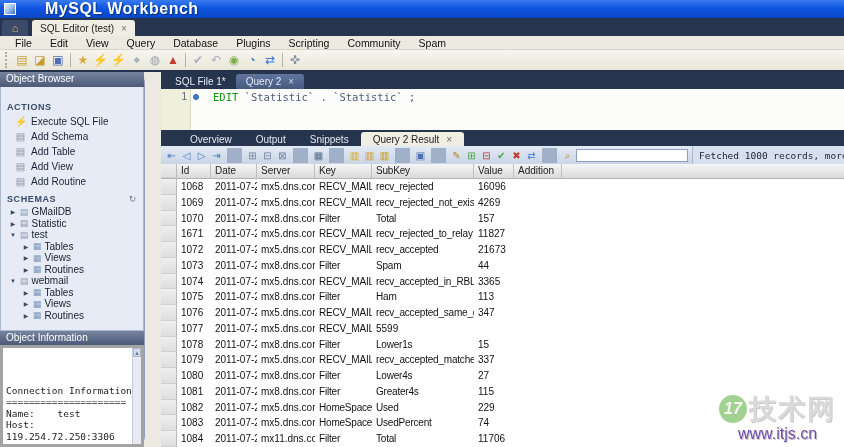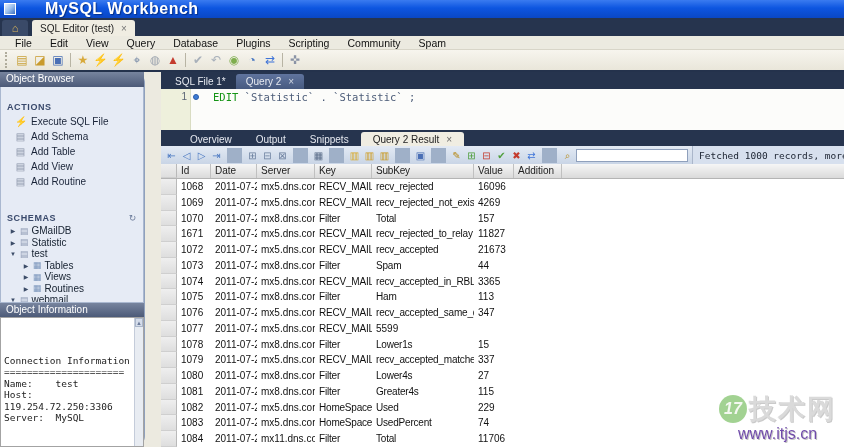--- a/index.html
+++ b/index.html
@@ -43,21 +43,21 @@
   .action-item .a-icon { font-size:10px; width:11px; text-align:center; }
   .action-item.bolt .a-icon { color:#d89a10; }
   .action-item.page .a-icon { color:#8a94a8; }
   .tree { padding-left:4px; }
   .tree-item { height:11.5px; display:flex; align-items:center; gap:3px; font-size:10px; color:#15202f; white-space:nowrap; }
   .tree-item .arrow { font-size:6px; color:#3c4c68; width:8px; text-align:center; }
   .tree-item .node-icon { font-size:9px; color:#7d8aa2; }
   .tree-item.db .node-icon { color:#8e9ab4; }
   .tree-item.folder .node-icon { color:#7c96bc; }
 
-  .objinfo { height:130px; flex:none; background:#fff; border:1px solid #a3a3a3; position:relative; overflow:hidden; }
+  .objinfo { height:102px; flex:none; background:#fff; border:3px solid #a3a3a3; position:relative; overflow:hidden; }
   .objinfo-text { font-family:"DejaVu Sans Mono", monospace; font-size:9.5px; line-height:11.5px; color:#222; padding:2px 10px 0 3px; white-space:pre; }
   .oi-scroll { position:absolute; top:0; right:0; width:9px; height:100%; background:#e8ecf2; border-left:1px solid #c4ccda; text-align:center; }
   .oi-scroll .up { font-size:6px; color:#6b7b9a; display:block; background:#d4dcea; border:1px solid #aab6ca; height:9px; line-height:8px; }
 
   
   .main { flex:1; display:flex; flex-direction:column; min-width:0;margin-left:16px; }
 
   .etabs { height:17px; background:#26344e; display:flex; align-items:flex-end; padding-left:4px; flex:none; }
   .etab { height:15px; padding:0 10px; color:#e6e9f0; font-size:10px; display:flex; align-items:center; gap:7px; }
   .etab.active { background:linear-gradient(180deg,#60749e,#475a80); border-radius:3px 3px 0 0; }
@@ -185,21 +185,21 @@
           </div>
             <div class="action-item page">
             <span class="a-icon">▤</span>
             <span>Add View</span>
           </div>
             <div class="action-item page">
             <span class="a-icon">▤</span>
             <span>Add Routine</span>
           </div>
           </div>
-        <div class="section-label" style="margin-top:21px;">
+        <div class="section-label" style="margin-top:2px;">
           <span>SCHEMAS</span>
           <span class="refresh-glyph">↻</span>
         </div>
         <div class="tree">
 
         <div class="tree-item db" style="padding-left: 4px;">
             <span class="arrow">▶</span>
             <span class="node-icon">▤</span>
             <span>GMailDB</span>
           </div>

